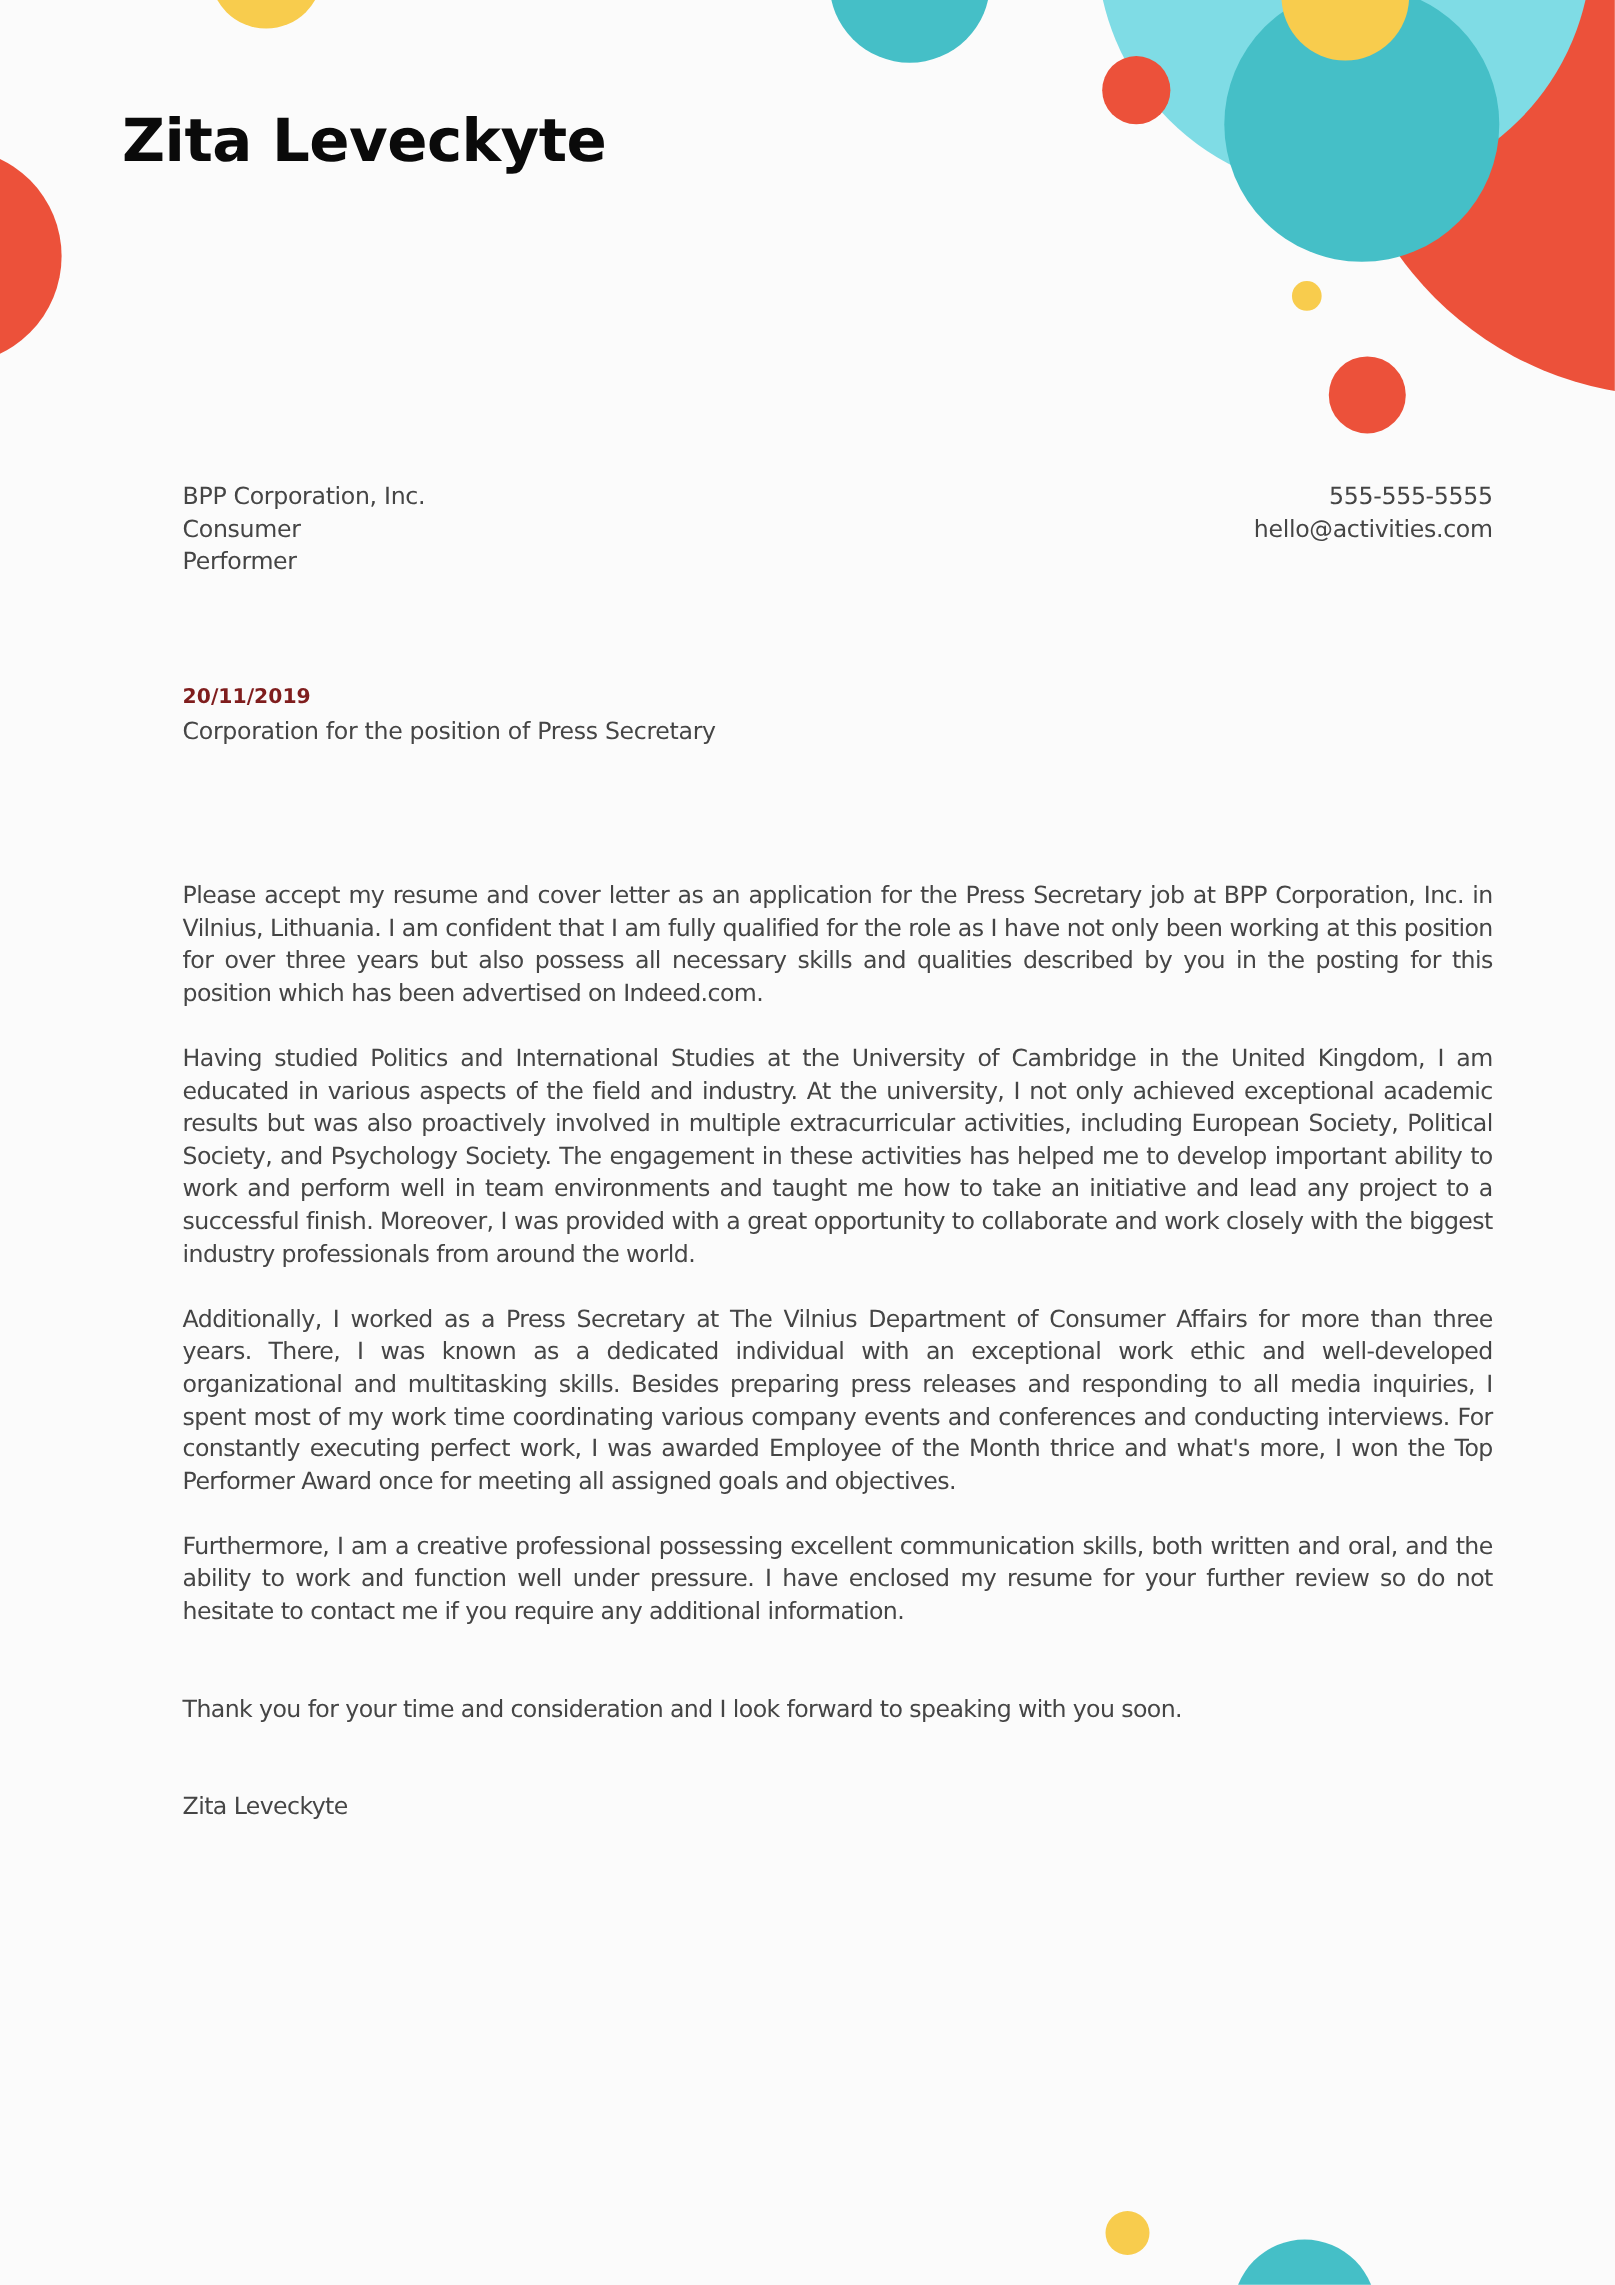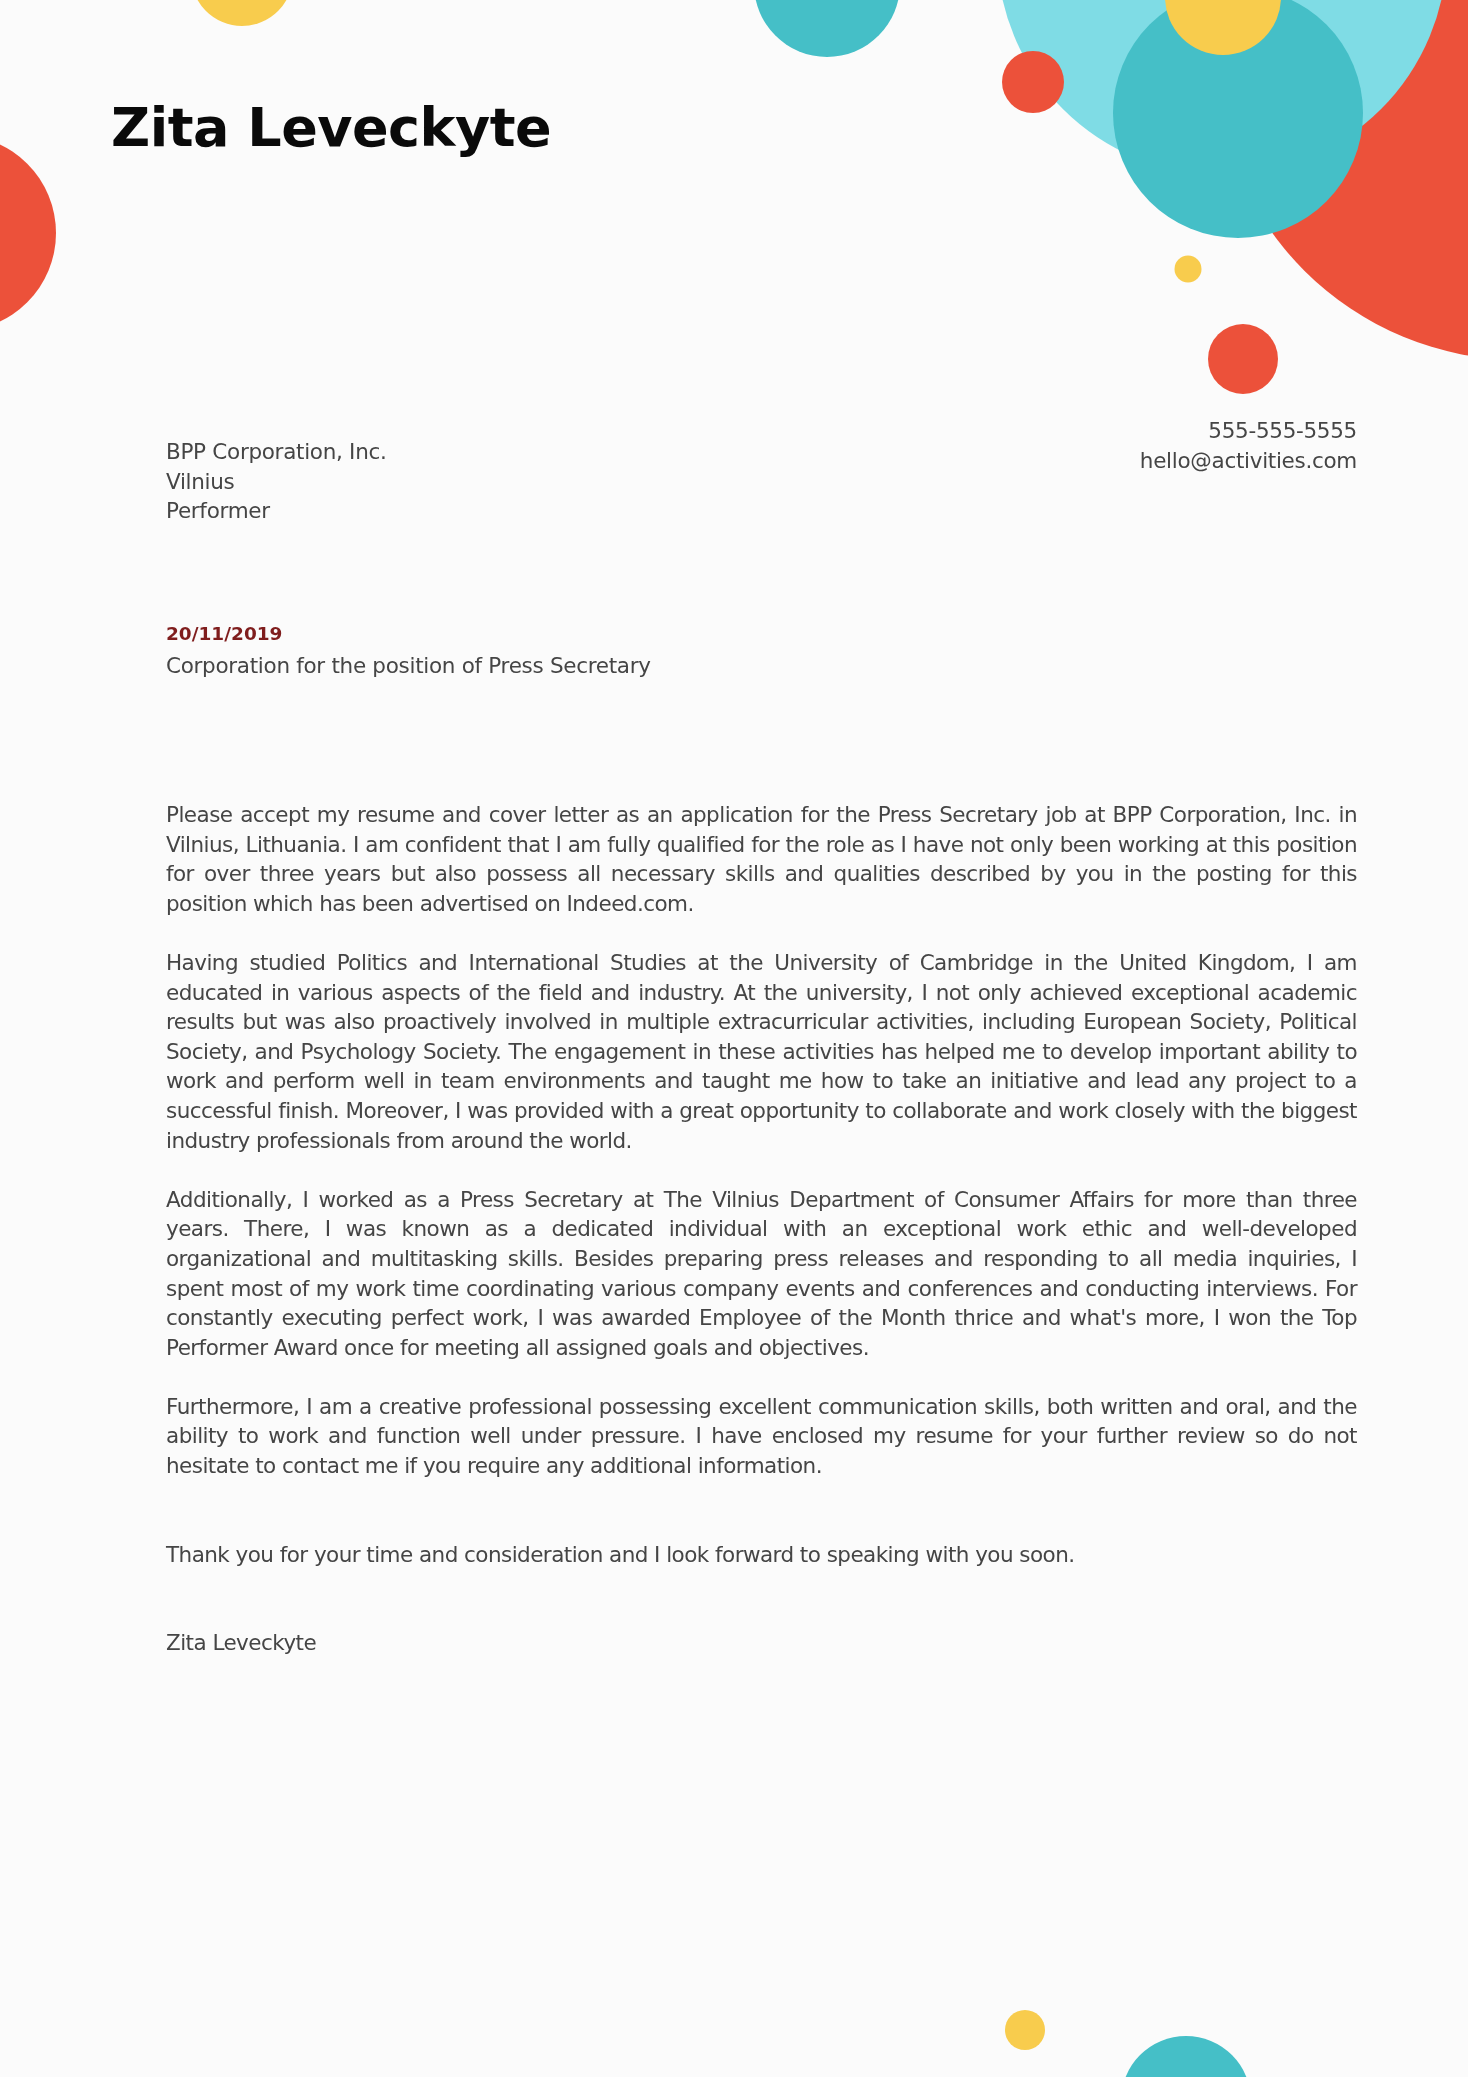--- a/index.html
+++ b/index.html
@@ -11,21 +11,21 @@
   }
   .deco { position: absolute; inset: 0; pointer-events: none; }
   .deco svg { position: absolute; left: 0; top: 0; }
   .name {
     position: absolute; left: 111px; top: 96px;
     font-family: "DejaVu Sans", sans-serif; font-weight: bold;
     font-size: 54px; color: #0a0a0a; letter-spacing: -0.5px; margin: 0;
   }
   .text { font-size: 21.5px; line-height: 29.6px; }
   .recipient { position: absolute; left: 166px; top: 437px; letter-spacing: -0.3px; }
-  .contact { position: absolute; right: 111px; top: 416px; text-align: right; letter-spacing: -0.3px; }
+  .contact { position: absolute; right: 111px; top: 437px; text-align: right; letter-spacing: -0.3px; }
   .recipient div, .contact div { white-space: nowrap; }
   .date { position: absolute; left: 166px; top: 623px; font-size: 18.5px; font-weight: bold; color: #7f1d1d; }
   .subject { position: absolute; left: 166px; top: 651px; letter-spacing: -0.3px; }
   .body { position: absolute; left: 166px; top: 800px; width: 1191px; letter-spacing: -0.55px; }
   .body p { margin: 0 0 29.6px 0; text-align: justify; }
   .body p.salutation { margin-bottom: 29.6px; }
   .body p.closing { margin-top: 59px; }
   .body p.signoff { margin-top: 59px; }
   .body p.signature { margin-top: 59px; }
 </style>
@@ -50,21 +50,21 @@
 
     <circle cx="1025" cy="2030" r="20" fill="#f8cc4d"></circle>
     <circle cx="1186" cy="2101" r="65" fill="#45bfc7"></circle>
   </svg>
 </div>
 
 <h1 class="name">Zita Leveckyte</h1>
 
 <div class="recipient text">
   <div>BPP Corporation, Inc.</div>
-  <div>Vilnius</div>
+  <div>Consumer</div>
   <div>Performer</div>
 </div>
 
 <div class="contact text">
   <div>555-555-5555</div>
   <div>hello@activities.com</div>
 </div>
 
 <div class="date">20/11/2019</div>
 <div class="subject text">Corporation for the position of Press Secretary</div>

